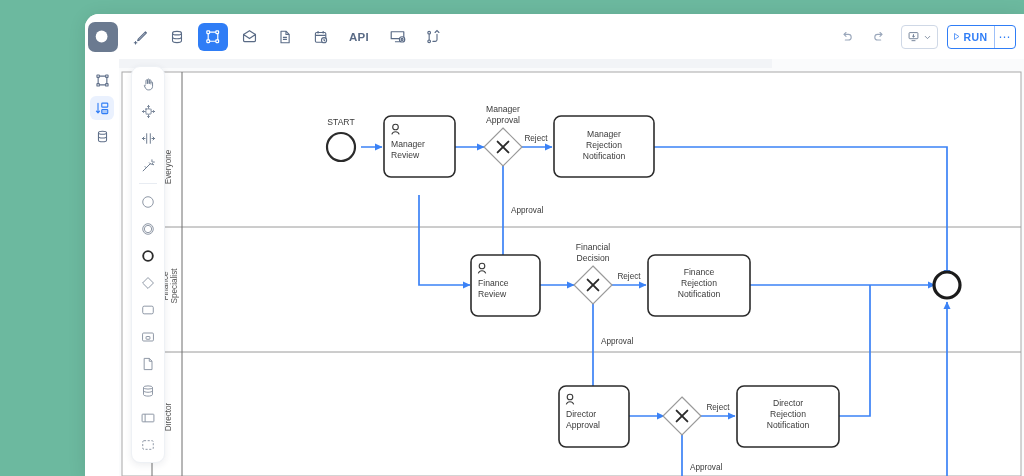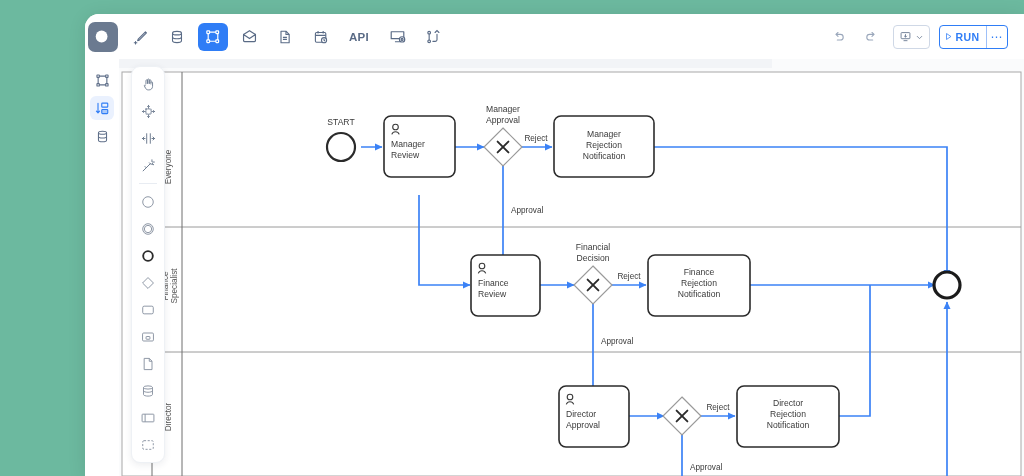--- a/index.html
+++ b/index.html
@@ -27,21 +27,21 @@
   }
   .tool-group{display:flex;align-items:center;margin-left:5px;}
   .tbtn{
     width:30px;height:28px;margin:0 3px;border-radius:6px;
     display:flex;align-items:center;justify-content:center;
     color:#5a6b86;cursor:pointer;flex:0 0 auto;
   }
   .tbtn.active{background:#2f7df6;color:#fff;}
   .tbtn.api{font-size:11.5px;font-weight:700;letter-spacing:.3px;width:34px;}
   .spacer{flex:1 1 auto;}
-  .right-group{display:flex;align-items:center;margin-right:16px;}
+  .right-group{display:flex;align-items:center;margin-right:8px;}
   .ibtn{
     width:24px;height:24px;margin:0 4px;display:flex;align-items:center;
     justify-content:center;color:#9aa7bb;cursor:pointer;
   }
   .boxbtn{
     height:22px;display:flex;align-items:center;gap:3px;padding:0 5px;
     border:1px solid #cfd8e6;border-radius:4px;color:#6a7a92;margin-left:6px;
     cursor:pointer;
   }
   .runbtn{

